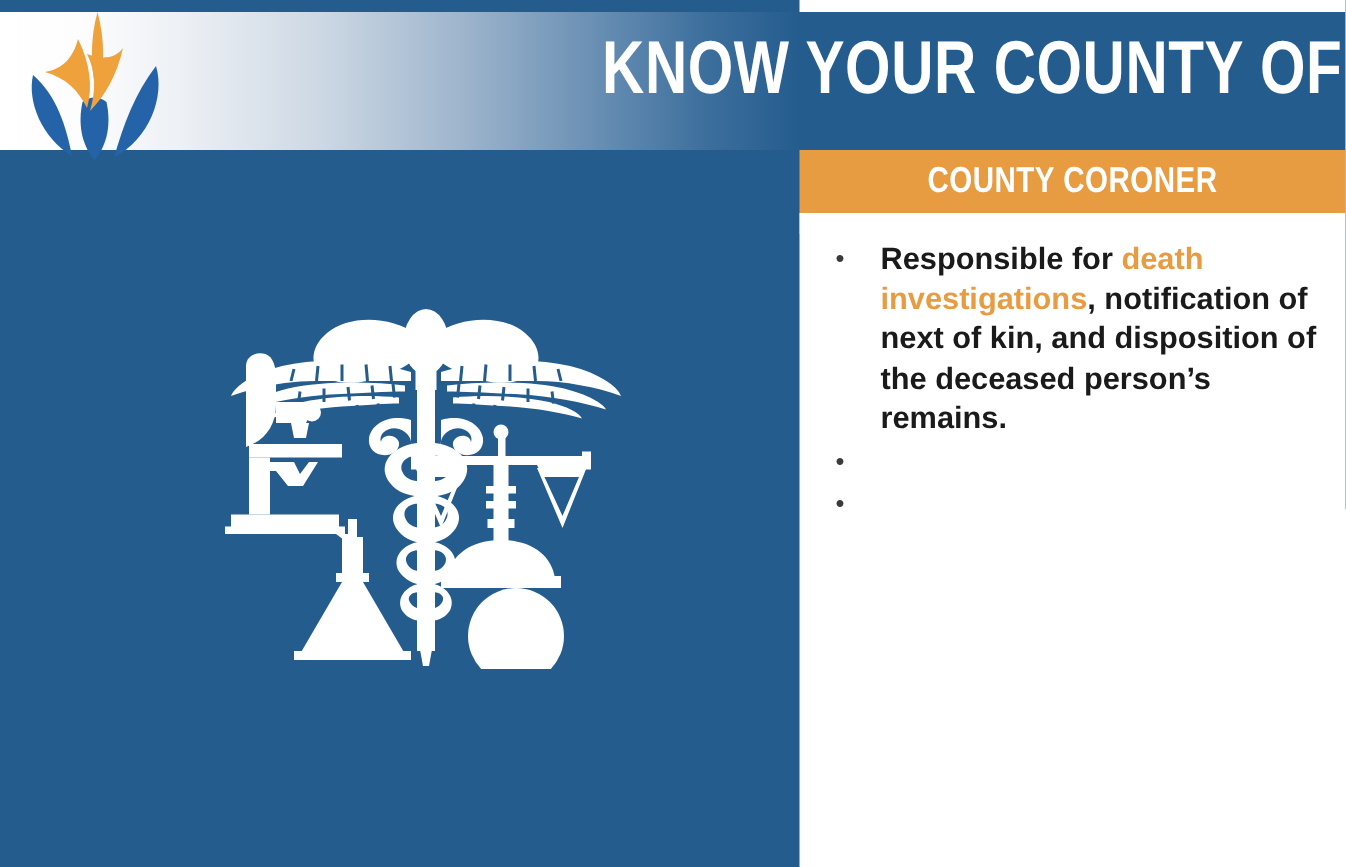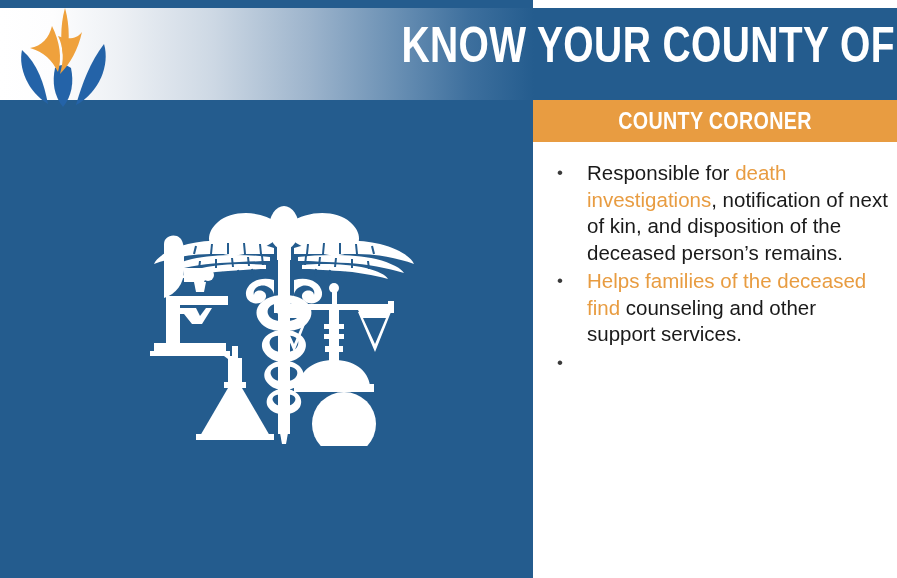--- a/index.html
+++ b/index.html
@@ -127,20 +127,21 @@
     text-align: left;
     padding-left: 12px;
     box-sizing: border-box;
   }
   .bullet-text {
     flex: 1 1 auto;
     color: #1a1a1a;
     font-size: 20.5px;
     line-height: 26.5px;
     word-wrap: break-word;
+    font-weight: bold;
   }
   .hl {
     color: #e89c41;
   }
 
   
   .illustration {
     position: absolute;
     left: 148px;
     top: 196px;
@@ -179,21 +180,20 @@
   </div>
 
   <div class="content-panel">
     <div class="bullet-list" id="bullet-list">
         <div class="bullet-item">
           <div class="bullet-marker">•</div>
           <div class="bullet-text"><span>Responsible for </span><span class="hl">death investigations</span><span>, notification of next of kin, and disposition of the deceased person’s remains.</span></div>
         </div>
         <div class="bullet-item">
           <div class="bullet-marker">•</div>
-          <div class="bullet-text"><span class="hl">Helps families of the deceased find</span><span> counseling and other support services.</span></div>
         </div>
         <div class="bullet-item">
           <div class="bullet-marker">•</div>
         </div>
       </div>
   </div>
 
   <div class="illustration">
     <svg viewBox="0 0 272 250" width="272" height="250" aria-hidden="true">
       <g fill="#ffffff">

